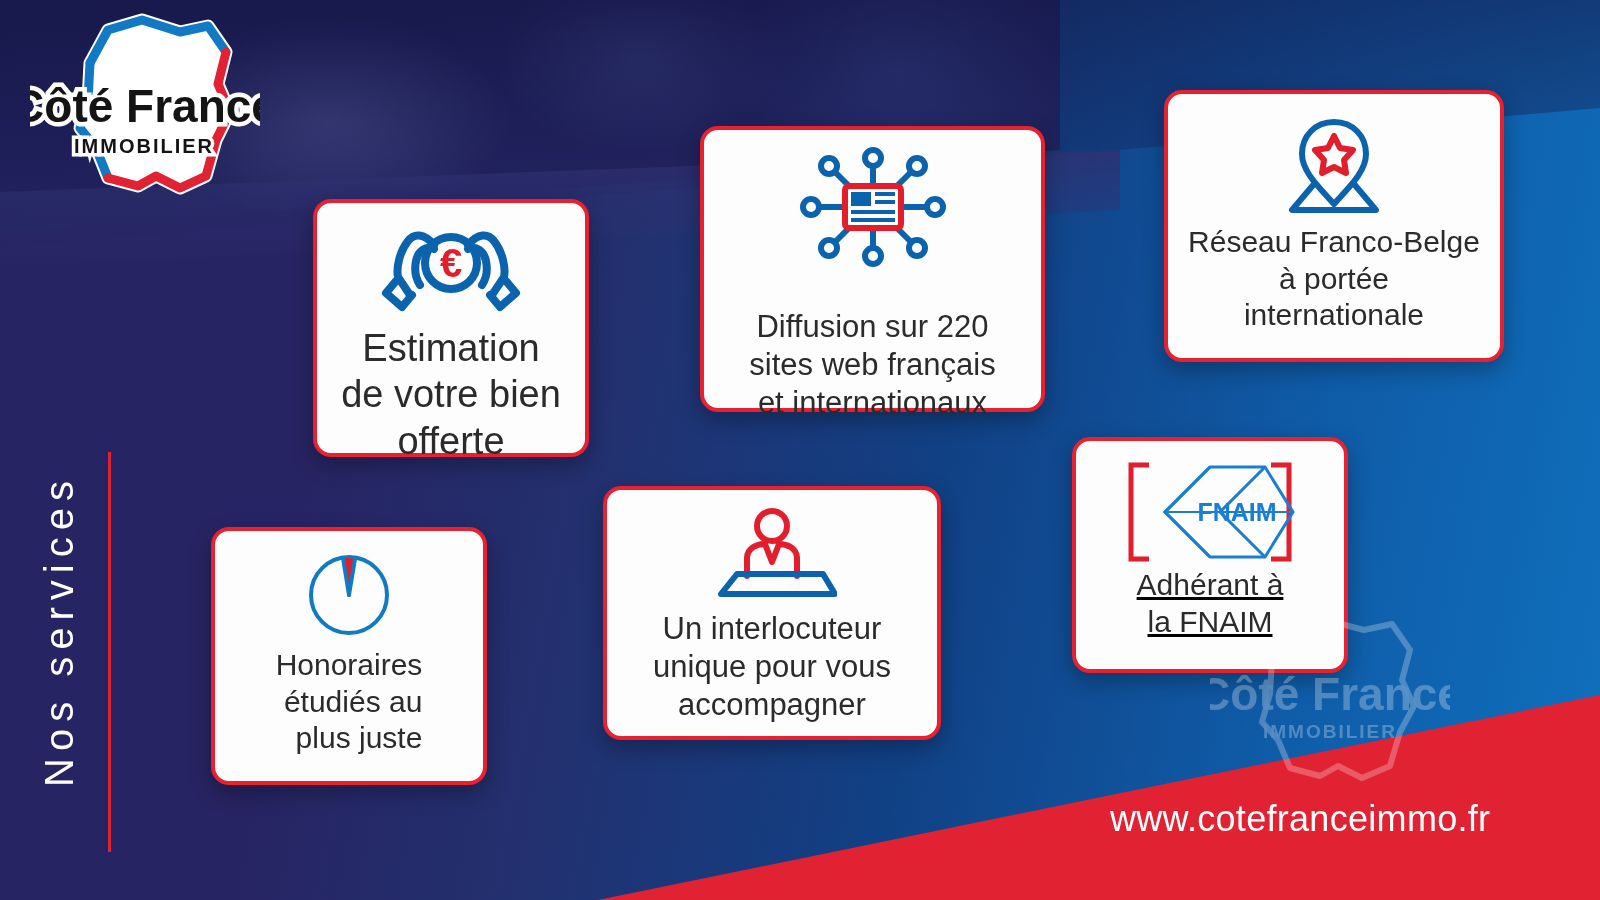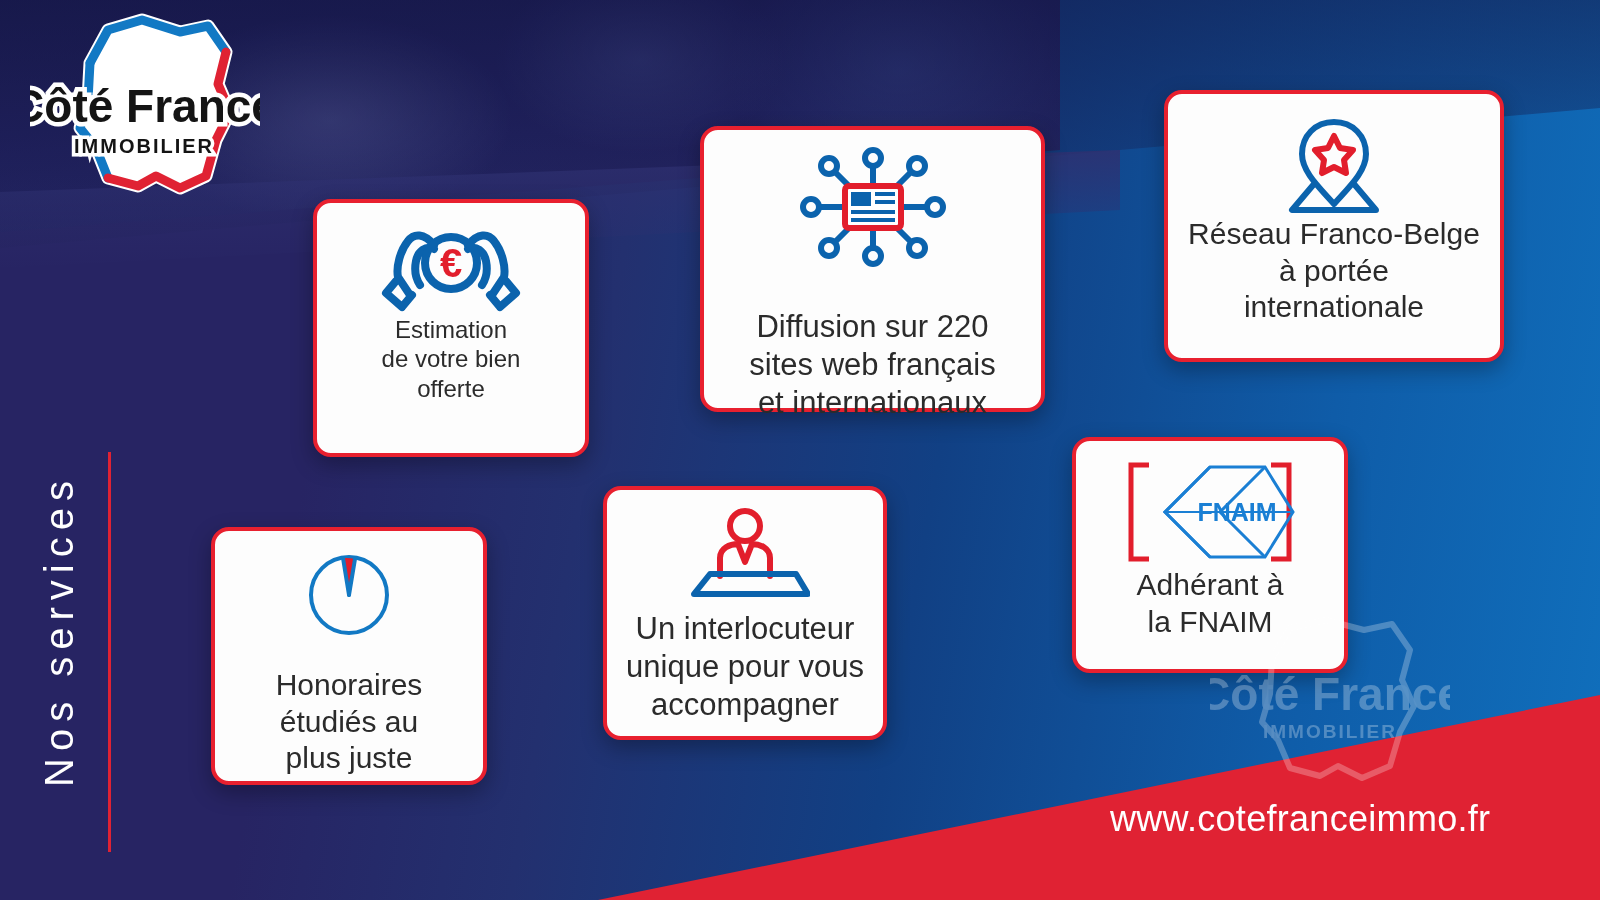--- a/index.html
+++ b/index.html
@@ -60,34 +60,34 @@
     display:flex;flex-direction:column;align-items:center;justify-content:flex-start;
     padding:16px 10px 14px;
   }
   .card .ico{display:flex;align-items:center;justify-content:center;}
   .card .txt{
     color:#2b2b2b;text-align:center;line-height:1.22;font-weight:400;
     white-space:pre-line;
   }
   #card-estimation{left:313px;top:199px;width:276px;height:258px;}
   #card-estimation .ico{height:96px;}
-  #card-estimation .txt{font-size:24px;}
+  #card-estimation .txt{font-size:38px;margin-top:10px;}
   #card-diffusion{left:700px;top:126px;width:345px;height:286px;gap:34px;}
   #card-diffusion .ico{height:122px;}
   #card-diffusion .txt{font-size:31px;margin-top:6px;}
   #card-reseau{left:1164px;top:90px;width:340px;height:272px;}
   #card-reseau .ico{height:106px;}
-  #card-reseau .txt{font-size:30px;margin-top:0;}
+  #card-reseau .txt{font-size:30px;margin-top:8px;}
   #card-honoraires{left:211px;top:527px;width:276px;height:258px;}
   #card-honoraires .ico{height:92px;}
-  #card-honoraires .txt{font-size:30px;margin-top:28px;}
-  #card-interlocuteur{left:603px;top:486px;width:284px;height:254px;padding-left:10px;}
+  #card-honoraires .txt{font-size:30px;margin-top:8px;text-align:right;}
+  #card-interlocuteur{left:603px;top:486px;width:338px;height:254px;padding-left:10px;}
   #card-interlocuteur .ico{height:92px;}
   #card-interlocuteur .txt{font-size:31px;margin-top:12px;}
-  #card-fnaim{left:1072px;top:437px;width:276px;height:236px;}
+  #card-fnaim{left:1072px;top:437px;width:276px;height:236px;text-decoration:underline;}
   #card-fnaim .ico{height:110px;}
   #card-fnaim .txt{font-size:30px;}
   
   .url{
     position:absolute;left:1088px;top:798px;color:#ffffff;font-size:36px;letter-spacing:.3px;margin-left:22px;
   }
 </style>
 </head>
 <body>
 

